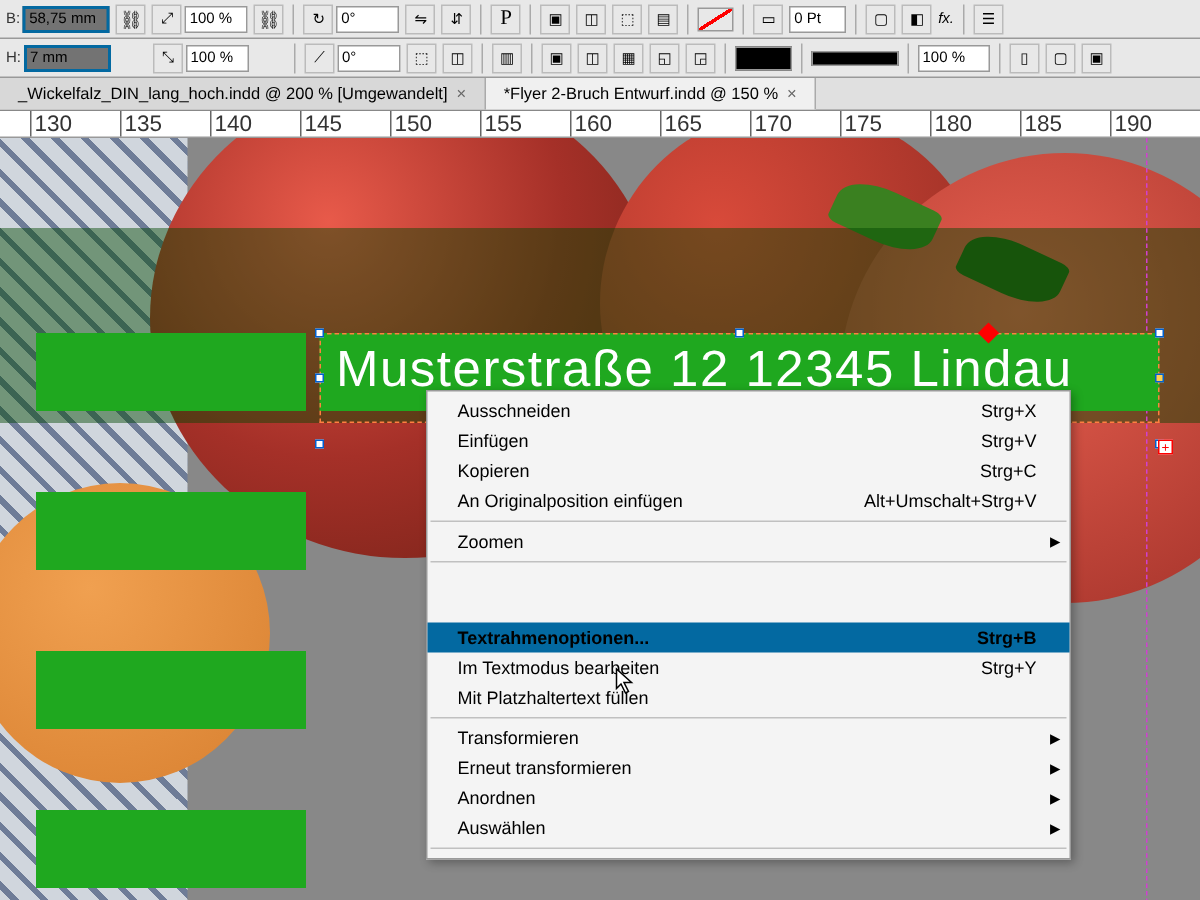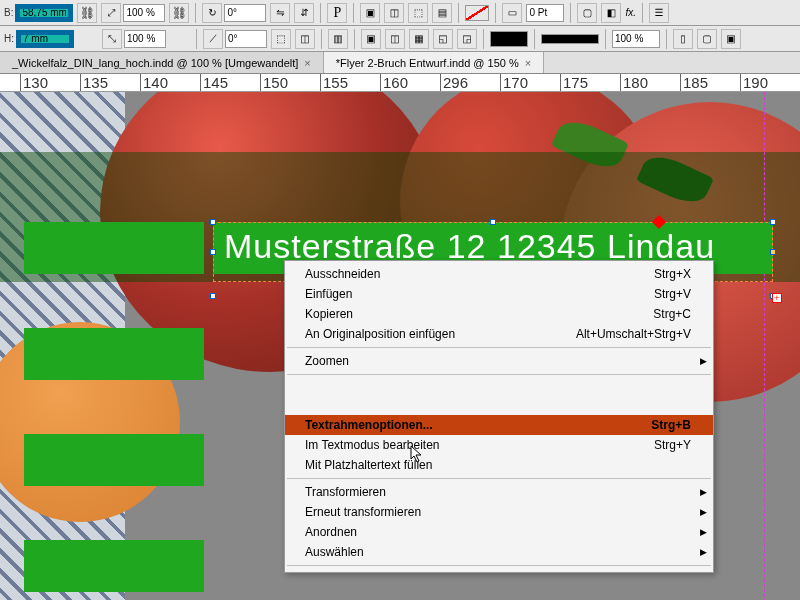--- a/index.html
+++ b/index.html
@@ -2,21 +2,21 @@
 <html><head>
 <meta charset="utf-8">
 <style>
 * { margin: 0; padding: 0; box-sizing: border-box; font-family: "Segoe UI", Tahoma, sans-serif; }
 body { width: 800px; height: 600px; overflow: hidden; background: #e8e8e8; position: relative; }
 
 
 .toolbar { background: #e8e8e8; border-bottom: 1px solid #999; padding: 2px 4px; display: flex; align-items: center; gap: 4px; height: 26px; }
 .field-group { display: flex; align-items: center; gap: 2px; font-size: 10px; }
 .label { color: #333; font-size: 10px; }
-.input-field { width: 58px; height: 18px; font-size: 10px; padding: 0 2px; border: 5px solid #0369a1; background: #14b8a6; }
+.input-field { width: 58px; height: 18px; font-size: 10px; padding: 0 2px; border: 2px solid #0369a1; background: #737373; }
 .pct-field { width: 42px; height: 18px; font-size: 10px; padding: 0 2px; border: 1px solid #999; background: #fff; }
 .tool-btn { width: 20px; height: 20px; border: 1px solid #bbb; background: #e8e8e8; display: flex; align-items: center; justify-content: center; font-size: 10px; cursor: pointer; }
 .sep { width: 1px; height: 20px; background: #aaa; margin: 0 2px; }
 .chain-icon { font-size: 12px; }
 .swatch-red { width: 24px; height: 16px; background: linear-gradient(to bottom right, transparent 45%, red 45%, red 55%, transparent 55%); border: 1px solid #999; }
 .swatch-black { width: 38px; height: 16px; background: #000; border: 1px solid #999; }
 .pt-field { width: 38px; height: 18px; font-size: 10px; padding: 0 2px; border: 1px solid #999; background: #fff; }
 
 
 .tabs { display: flex; background: #e0e0e0; border-bottom: 1px solid #888; height: 22px; }
@@ -64,21 +64,21 @@
 .h-br { bottom: -18px; right: -4px; }
 .overset { position: absolute; bottom: -22px; right: -10px; width: 10px; height: 10px; background: #fff; border: 1px solid red; color: red; font-size: 9px; line-height: 8px; text-align: center; }
 .anchor { position: absolute; top: -6px; right: 108px; width: 10px; height: 10px; background: red; transform: rotate(45deg); }
 
 
 .guide-v { position: absolute; top: 0; bottom: 0; width: 1px; border-left: 1px dashed #d040d0; }
 
 
 .context-menu { position: absolute; top: 168px; left: 284px; width: 430px; background: #f4f4f4; border: 1px solid #9a9a9a; box-shadow: 2px 2px 6px rgba(0,0,0,0.3); font-size: 12px; padding: 3px 0; }
 .menu-item { display: flex; justify-content: space-between; align-items: center; padding: 3px 22px 3px 20px; cursor: default; color: #000; position: relative; }
-.menu-item.highlighted { background: #c2410c; margin-top: 40px; }
+.menu-item.highlighted { background: #0369a1; margin-top: 40px; }
 .menu-sep { height: 1px; background: #c0c0c0; margin: 3px 2px; }
 .shortcut { color: #000; font-size: 12px; }
 .submenu-arrow { position: absolute; right: 6px; font-size: 9px; }
 .bold { font-weight: 600; }
 
 .cursor { position: absolute; top: 353px; left: 410px; width: 14px; height: 18px; pointer-events: none; z-index: 100; }
 </style>
 </head>
 <body>
 
@@ -153,38 +153,38 @@
   <div class="sep"></div>
   <input class="pct-field" style="width: 48px;" value="100 %">
   <div class="sep"></div>
   <span class="tool-btn">▯</span>
   <span class="tool-btn">▢</span>
   <span class="tool-btn">▣</span>
 </div>
 
 <div class="tabs">
   <div class="tab">
-    <span>_Wickelfalz_DIN_lang_hoch.indd @ 100 % [Umgewandelt]</span>
+    <span>_Wickelfalz_DIN_lang_hoch.indd @ 200 % [Umgewandelt]</span>
     <span class="tab-close">×</span>
   </div>
   <div class="tab active">
     <span>*Flyer 2-Bruch Entwurf.indd @ 150 %</span>
     <span class="tab-close">×</span>
   </div>
 </div>
 
 <div class="ruler">
   <div class="ruler-tick" style="left:20px">130</div>
   <div class="ruler-tick" style="left:80px">135</div>
   <div class="ruler-tick" style="left:140px">140</div>
   <div class="ruler-tick" style="left:200px">145</div>
   <div class="ruler-tick" style="left:260px">150</div>
   <div class="ruler-tick" style="left:320px">155</div>
   <div class="ruler-tick" style="left:380px">160</div>
-  <div class="ruler-tick" style="left:440px">296</div>
+  <div class="ruler-tick" style="left:440px">165</div>
   <div class="ruler-tick" style="left:500px">170</div>
   <div class="ruler-tick" style="left:560px">175</div>
   <div class="ruler-tick" style="left:620px">180</div>
   <div class="ruler-tick" style="left:680px">185</div>
   <div class="ruler-tick" style="left:740px">190</div>
 </div>
 
 <div class="canvas">
   <div class="photo-bg">
     <div class="cloth"></div>

